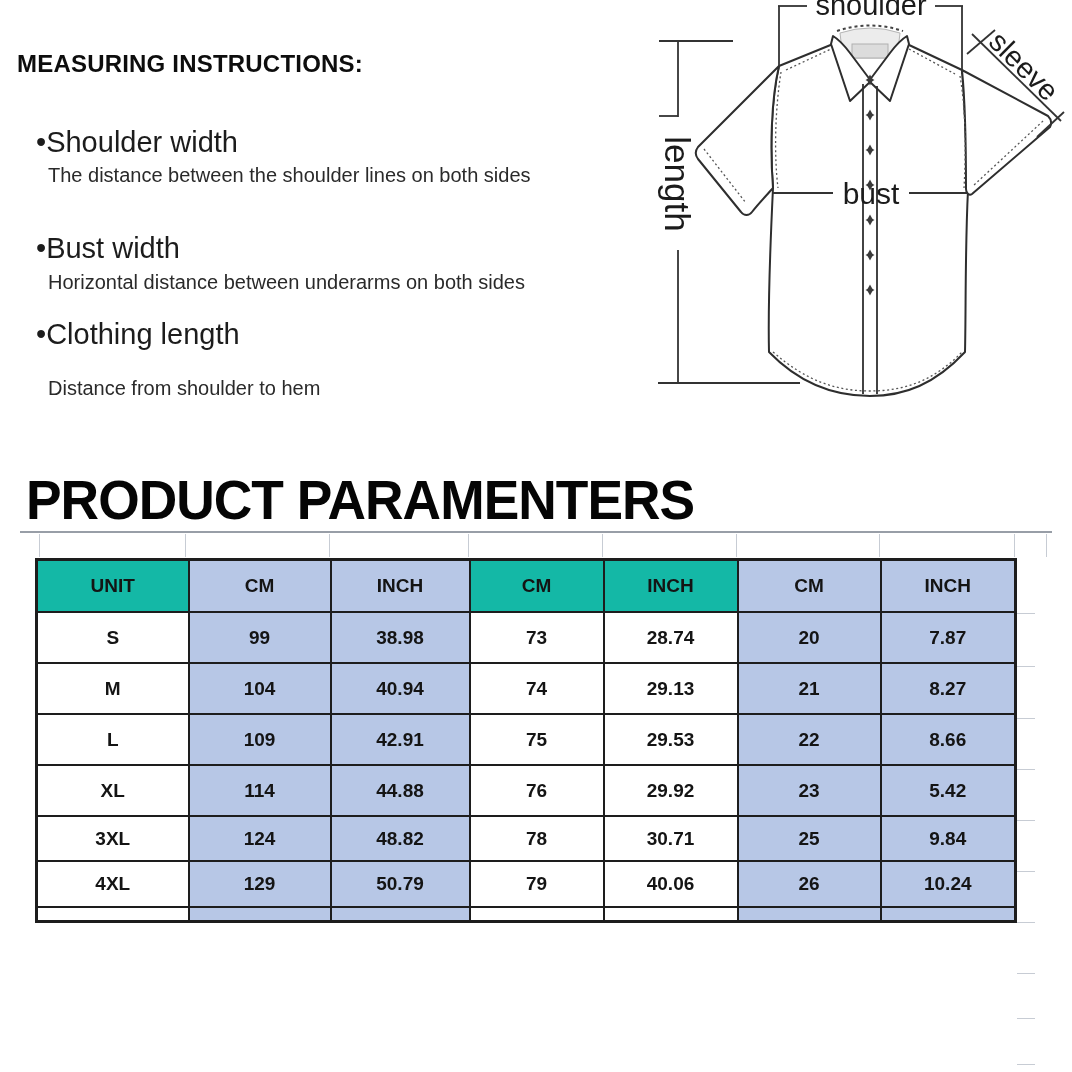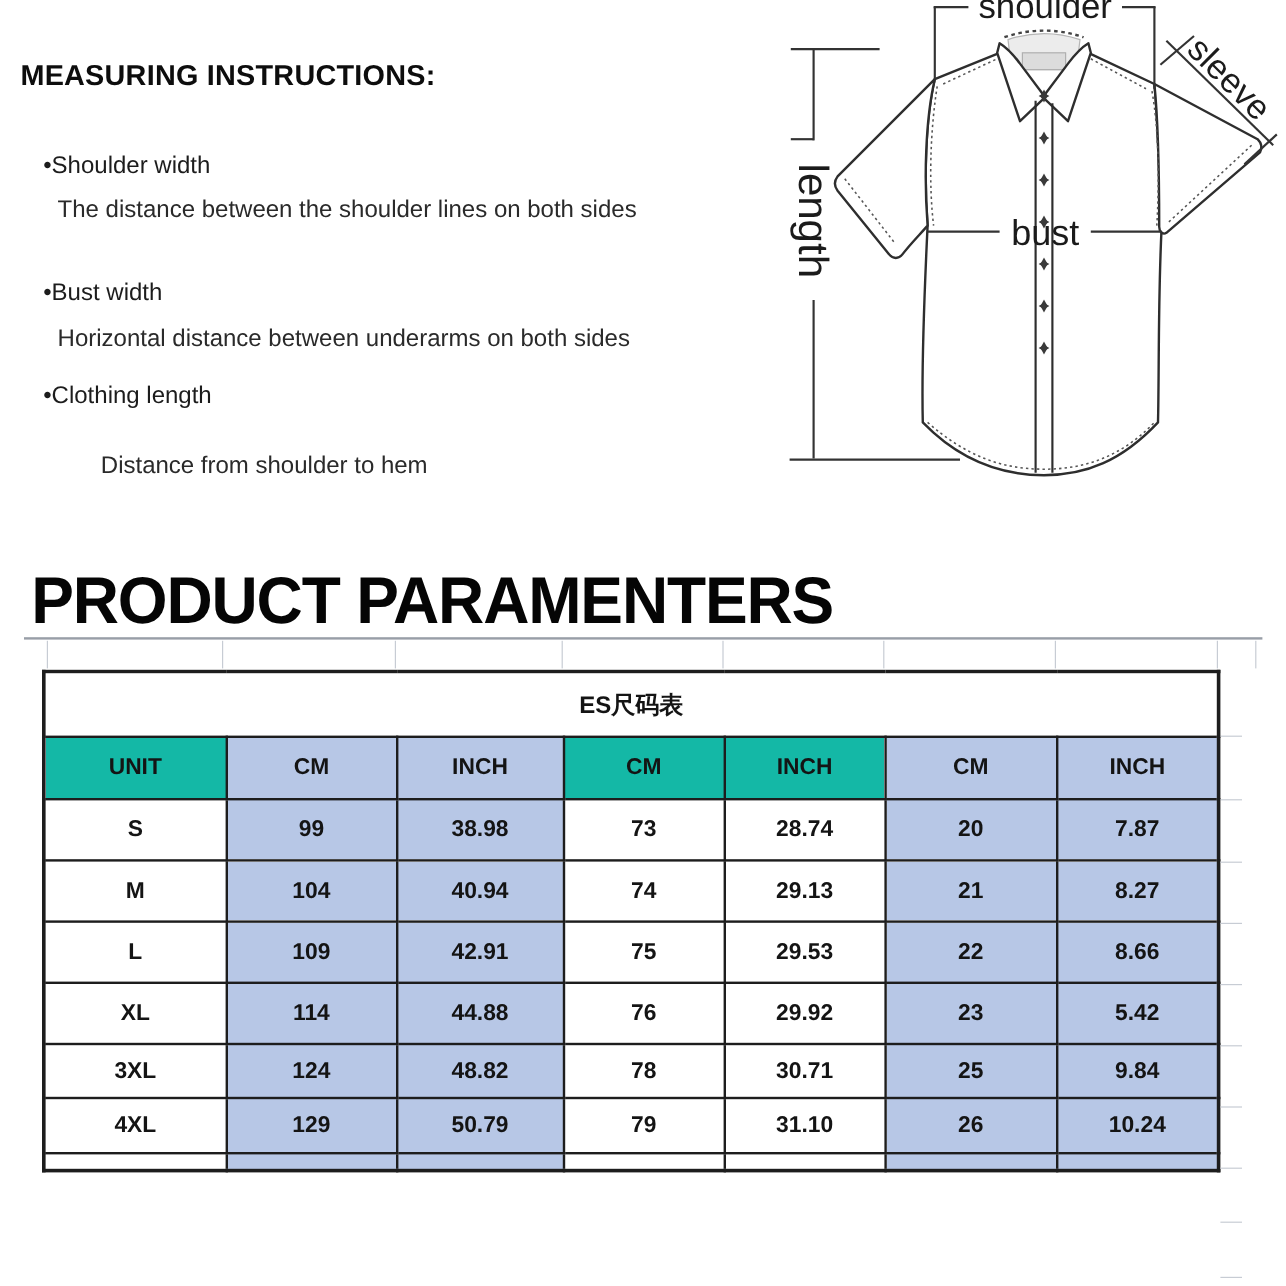--- a/index.html
+++ b/index.html
@@ -5,21 +5,21 @@
   html,body{margin:0;padding:0;}
   body{
     width:1072px;height:1072px;position:relative;overflow:hidden;
     background:#ffffff;color:#111;
     font-family:"Liberation Sans","DejaVu Sans",sans-serif;
   }
   .abs{position:absolute;}
 
   
   .mi-title{left:17px;top:50px;font-size:24px;font-weight:700;color:#0d0d0d;letter-spacing:0.2px;}
-  .mi-label{left:36px;font-size:20px;font-weight:400;color:#1c1c1c;line-height:1;}
+  .mi-label{left:36px;font-size:29px;font-weight:400;color:#1c1c1c;line-height:1;}
   .mi-desc{left:48px;font-size:20px;font-weight:400;color:#2a2a2a;line-height:1;}
 
   
   .pp-heading{
     left:26px;top:468px;font-size:55px;font-weight:900;color:#050505;
     letter-spacing:-1px;transform:scaleX(0.97);transform-origin:left;
     white-space:nowrap;
   }
 
   
@@ -55,21 +55,21 @@
 
 <div class="abs mi-title">MEASURING INSTRUCTIONS:</div>
 
 <div class="abs mi-label" style="top:128px;">•Shoulder width</div>
 <div class="abs mi-desc" style="top:165px;">The distance between the shoulder lines on both sides</div>
 
 <div class="abs mi-label" style="top:234px;">•Bust width</div>
 <div class="abs mi-desc" style="top:272px;text-align:center;">Horizontal distance between underarms on both sides</div>
 
 <div class="abs mi-label" style="top:320px;text-align:center;">•Clothing length</div>
-<div class="abs mi-desc" style="top:378px;margin-left:36px;">Distance from shoulder to hem</div>
+<div class="abs mi-desc" style="top:378px;">Distance from shoulder to hem</div>
 
 <div class="abs shirt-diagram">
   <svg width="472" height="412" viewBox="0 0 472 412">
     <defs>
       <g id="btn" fill="#3a3a3a" stroke="none">
         <path d="M0,-5.5 L3,0 L0,5.5 L-3,0 Z"></path>
         <path d="M-4.5,0 L0,-2.6 L4.5,0 L0,2.6 Z"></path>
       </g>
     </defs>
 
@@ -148,23 +148,20 @@
     <colgroup>
       <col style="width:152px">
         <col style="width:142px">
         <col style="width:139px">
       <col style="width:134px">
         <col style="width:134px">
         <col style="width:143px">
         <col style="width:135px">
     </colgroup>
     <tbody>
-      <tr class="r-title">
-        <td colspan="7" class="white">ES尺码表</td>
-      </tr>
       <tr class="r-unit">
         <td class="gray">UNIT</td>
         <td class="blue">CM</td>
         <td class="blue">INCH</td>
         <td class="gray">CM</td>
         <td class="gray">INCH</td>
         <td class="blue">CM</td>
         <td class="blue">INCH</td>
       </tr>
 
@@ -211,21 +208,21 @@
         <td class="white">78</td>
         <td class="white">30.71</td>
         <td class="blue">25</td>
         <td class="blue">9.84</td>
       </tr>
       <tr class="r-data-t">
         <td class="white">4XL</td>
         <td class="blue">129</td>
         <td class="blue">50.79</td>
         <td class="white">79</td>
-        <td class="white">31.10</td>
+        <td class="white">40.06</td>
         <td class="blue">26</td>
         <td class="blue">10.24</td>
       </tr>
       <tr class="r-partial">
         <td class="white"></td>
         <td class="blue"></td>
         <td class="blue"></td>
         <td class="white"></td>
         <td class="white"></td>
         <td class="blue"></td>

